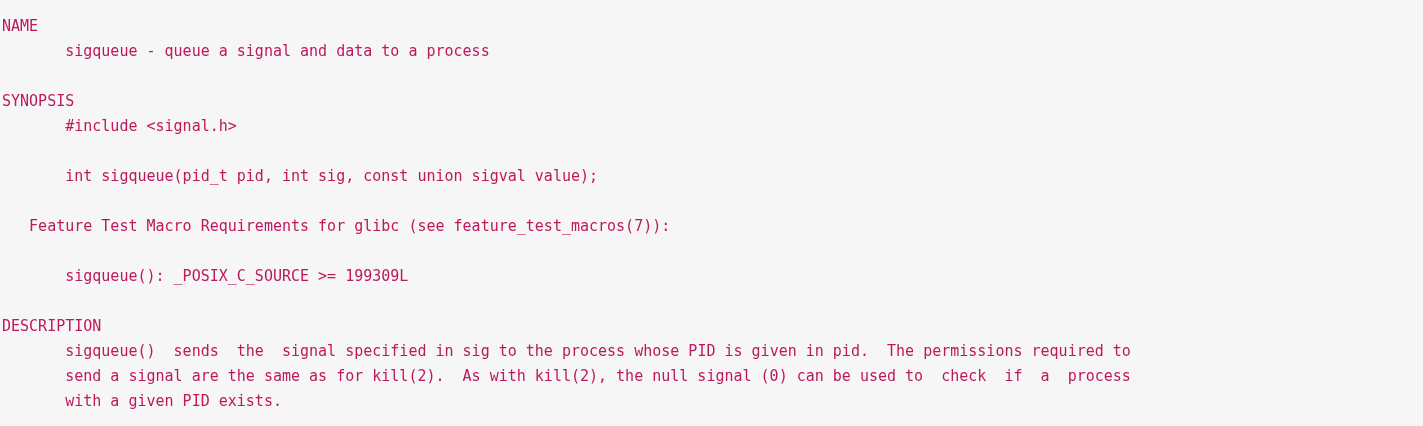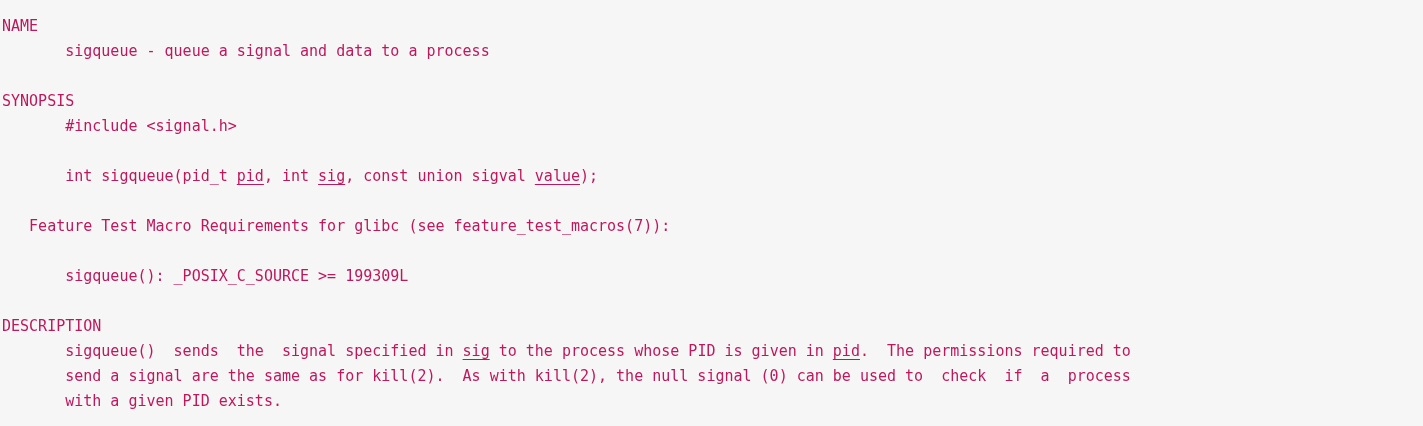--- a/index.html
+++ b/index.html
@@ -20,21 +20,20 @@
     font-size: 15px;
     font-weight: normal;
     line-height: 25px;
     color: #be185d;
     white-space: pre;
   }
   .man-line {
     min-height: 25px;
   }
   .u {
-    text-decoration: underline;
     text-underline-offset: 3px;
     text-align: center;
   }
 </style>
 </head>
 <body>
 
 <pre class="man-page"><div class="man-line"><span>NAME</span></div><div class="man-line"><span>       sigqueue - queue a signal and data to a process</span></div><div class="man-line"></div><div class="man-line"><span>SYNOPSIS</span></div><div class="man-line"><span>       #include &lt;signal.h&gt;</span></div><div class="man-line"></div><div class="man-line"><span>       int sigqueue(pid_t </span><span class="u">pid</span><span>, int </span><span class="u">sig</span><span>, const union sigval </span><span class="u">value</span><span>);</span></div><div class="man-line"></div><div class="man-line"><span>   Feature Test Macro Requirements for glibc (see feature_test_macros(7)):</span></div><div class="man-line"></div><div class="man-line"><span>       sigqueue(): _POSIX_C_SOURCE &gt;= 199309L</span></div><div class="man-line"></div><div class="man-line"><span>DESCRIPTION</span></div><div class="man-line"><span>       sigqueue()  sends  the  signal specified in </span><span class="u">sig</span><span> to the process whose PID is given in </span><span class="u">pid</span><span>.  The permissions required to</span></div><div class="man-line"><span>       send a signal are the same as for kill(2).  As with kill(2), the null signal (0) can be used to  check  if  a  process</span></div><div class="man-line"><span>       with a given PID exists.</span></div></pre>
 
 </body></html>

